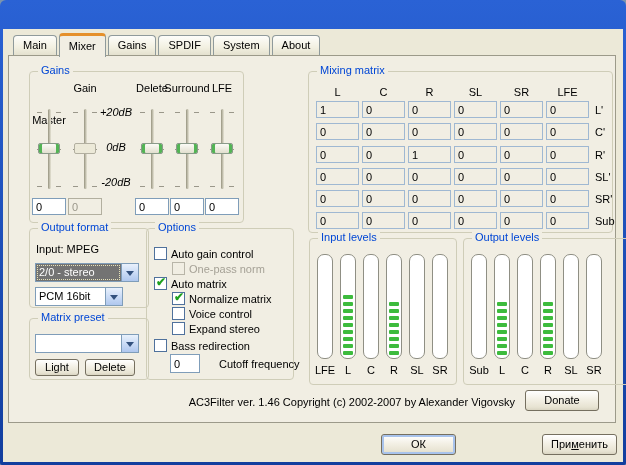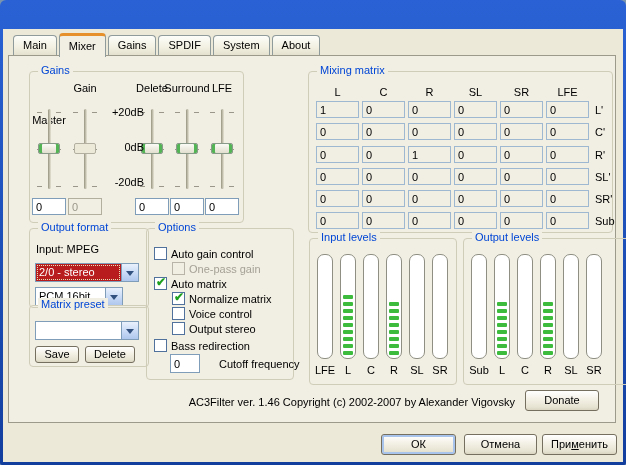--- a/index.html
+++ b/index.html
@@ -45,41 +45,41 @@
   .lbl{position:absolute;white-space:nowrap;line-height:13px;}
   .tbox{
     position:absolute;border:1px solid #7F9DB9;background:#fff;
     font-family:"Liberation Sans",sans-serif;font-size:11px;padding:1px 3px;margin:0;
   }
   .tbox.disabled{background:#F1EEE3;color:#9a978a;border-color:#b2af9f;}
   .mcell{background:#F1EEE3;border-color:#9FB8D2;width:43px;height:17px;}
   .gain-input{width:34px;height:17px;}
   .combo{position:absolute;height:19px;border:1px solid #7F9DB9;background:#fff;display:flex;}
   .combo .val{flex:1;padding:2px 3px;overflow:hidden;white-space:nowrap;line-height:13px;}
-  .combo .val.sel{background:#b91c1c;color:#fff;outline:1px dotted #e6e2b8;outline-offset:-2px;}
+  .combo .val.sel{background:#737373;color:#fff;outline:1px dotted #e6e2b8;outline-offset:-2px;}
   .combo .cbtn{width:17px;border-left:1px solid #7F9DB9;
     background:linear-gradient(180deg,#E9F1FC,#CBDCF6 50%,#AFC7EE);
     display:flex;align-items:center;justify-content:center;}
   .arrow{width:0;height:0;border:4px solid transparent;border-top:5px solid #33517E;margin-top:5px;}
   .xp-btn{
     position:absolute;height:21px;line-height:19px;text-align:center;
     border:1px solid #756f5f;border-radius:3px;cursor:default;white-space:nowrap;
     background:linear-gradient(180deg,#ffffff,#f3f0e5 45%,#e7e3d2 85%,#dad5c2 100%);
   }
   .default-btn{box-shadow:inset 0 0 0 2px #a8c3ec;}
   .ak{text-decoration:underline;}
   .sl-track{position:absolute;width:3px;background:linear-gradient(90deg,#96937f,#e8e5d6);border-radius:2px;}
   .sl-thumb{
     position:absolute;width:22px;height:11px;border:1px solid #8a9a8a;border-radius:2px;
     background:linear-gradient(180deg,#fbfbf6,#e2dfcf);
     box-shadow:inset 3px 0 0 #53B455, inset -3px 0 0 #53B455;
   }
   .sl-thumb.disabled{box-shadow:none;background:#ECE9D8;border-color:#b2afa0;}
   .tick{position:absolute;width:5px;height:1px;background:#9a978a;}
-  .db-label{width:56px;text-align:right;}
+  .db-label{width:56px;text-align:center;font-style:italic;}
   .slider-name{width:60px;text-align:center;}
   .cb{position:absolute;width:13px;height:13px;background:#fff;border:1px solid #4f719c;}
   .cb.disabled{background:#F1EEE3;border-color:#b8b5a8;}
   .cb .check{position:absolute;left:1px;top:-2px;font-size:12px;color:#1EA01E;font-weight:bold;line-height:13px;}
   .cb-label{position:absolute;line-height:13px;white-space:nowrap;}
   .cb-label.disabled{color:#a5a196;}
   .bar{position:absolute;width:16px;height:105px;border:1px solid #8f8f84;border-radius:7px;background:#fff;}
   .seg{position:absolute;left:2px;width:10px;height:4px;background:#3DBB3D;border-radius:1px;}
   .bar-label{width:28px;text-align:center;}
   .copyright{position:absolute;right:100px;top:340px;white-space:nowrap;}
@@ -228,46 +228,46 @@
         </div>
       </div>
 
       <div class="group" style="left:137px;top:172px;width:148px;height:152px;">
         <span class="cap">Options</span>
         <input class="tbox" style="left: 23px; top: 125px; width: 30px; height: 19px;" value="0">
         <div class="lbl" style="left:72px;top:129px;">Cutoff frequency</div>
       <div class="cb" style="left: 7px; top: 18px;"></div>
           <div class="cb-label" style="left: 24px; top: 19px;">Auto gain control</div>
           <div class="cb disabled" style="left: 25px; top: 33px;"></div>
-          <div class="cb-label disabled" style="left: 42px; top: 34px;">One-pass gain</div>
+          <div class="cb-label disabled" style="left: 42px; top: 34px;">One-pass norm</div>
           <div class="cb" style="left: 7px; top: 48px;">
             <span class="check">✔</span>
           </div>
           <div class="cb-label" style="left: 24px; top: 49px;">Auto matrix</div>
           <div class="cb" style="left: 25px; top: 63px;">
             <span class="check">✔</span>
           </div>
           <div class="cb-label" style="left: 42px; top: 64px;">Normalize matrix</div>
           <div class="cb" style="left: 25px; top: 78px;"></div>
           <div class="cb-label" style="left: 42px; top: 79px;">Voice control</div>
           <div class="cb" style="left: 25px; top: 93px;"></div>
-          <div class="cb-label" style="left: 42px; top: 94px;">Output stereo</div>
+          <div class="cb-label" style="left: 42px; top: 94px;">Expand stereo</div>
           <div class="cb" style="left: 7px; top: 110px;"></div>
           <div class="cb-label" style="left: 24px; top: 111px; text-align: right;">Bass redirection</div>
         </div>
 
-      <div class="group" style="left:20px;top:249px;width:120px;height:62px;">
+      <div class="group" style="left:20px;top:262px;width:120px;height:62px;">
         <span class="cap">Matrix preset</span>
         <div class="combo" style="left:5px;top:15px;width:104px;">
           <span class="val"></span>
           <span class="cbtn">
             <span class="arrow"></span>
           </span>
         </div>
-        <div class="xp-btn" style="left:5px;top:40px;width:44px;height:17px;line-height:15px;">Save</div>
+        <div class="xp-btn" style="left:5px;top:40px;width:44px;height:17px;line-height:15px;">Light</div>
         <div class="xp-btn" style="left:55px;top:40px;width:50px;height:17px;line-height:15px;">Delete</div>
       </div>
 
       <div class="group" style="left:300px;top:182px;width:148px;height:147px;">
         <span class="cap">Input levels</span>
       <div class="bar" style="left: 7px; top: 15px;"></div>
           <div class="lbl bar-label" style="left: 1px; top: 125px;">LFE</div>
           <div class="bar" style="left: 30px; top: 15px;">
             <div class="seg" style="bottom: 3px;"></div>
             <div class="seg" style="bottom: 10px;"></div>
@@ -331,18 +331,17 @@
           <div class="lbl bar-label" style="left: 93px; top: 125px;">SL</div>
           <div class="bar" style="left: 122px; top: 15px;"></div>
           <div class="lbl bar-label" style="left: 116px; top: 125px;">SR</div>
         </div>
 
       <div class="copyright">AC3Filter ver. 1.46 Copyright (c) 2002-2007 by Alexander Vigovsky</div>
       <div class="xp-btn donate">Donate</div>
     </div>
 
     <div class="xp-btn default-btn" style="left:378px;top:405px;width:75px;">ОК</div>
-    <div class="xp-btn" style="left:461px;top:405px;width:73px;">Отмена</div>
     <div class="xp-btn" style="left:539px;top:405px;width:75px;">
       <span>При</span><span class="ak">м</span><span>енить</span>
     </div>
   </div>
 </div>
 
 </body></html>

